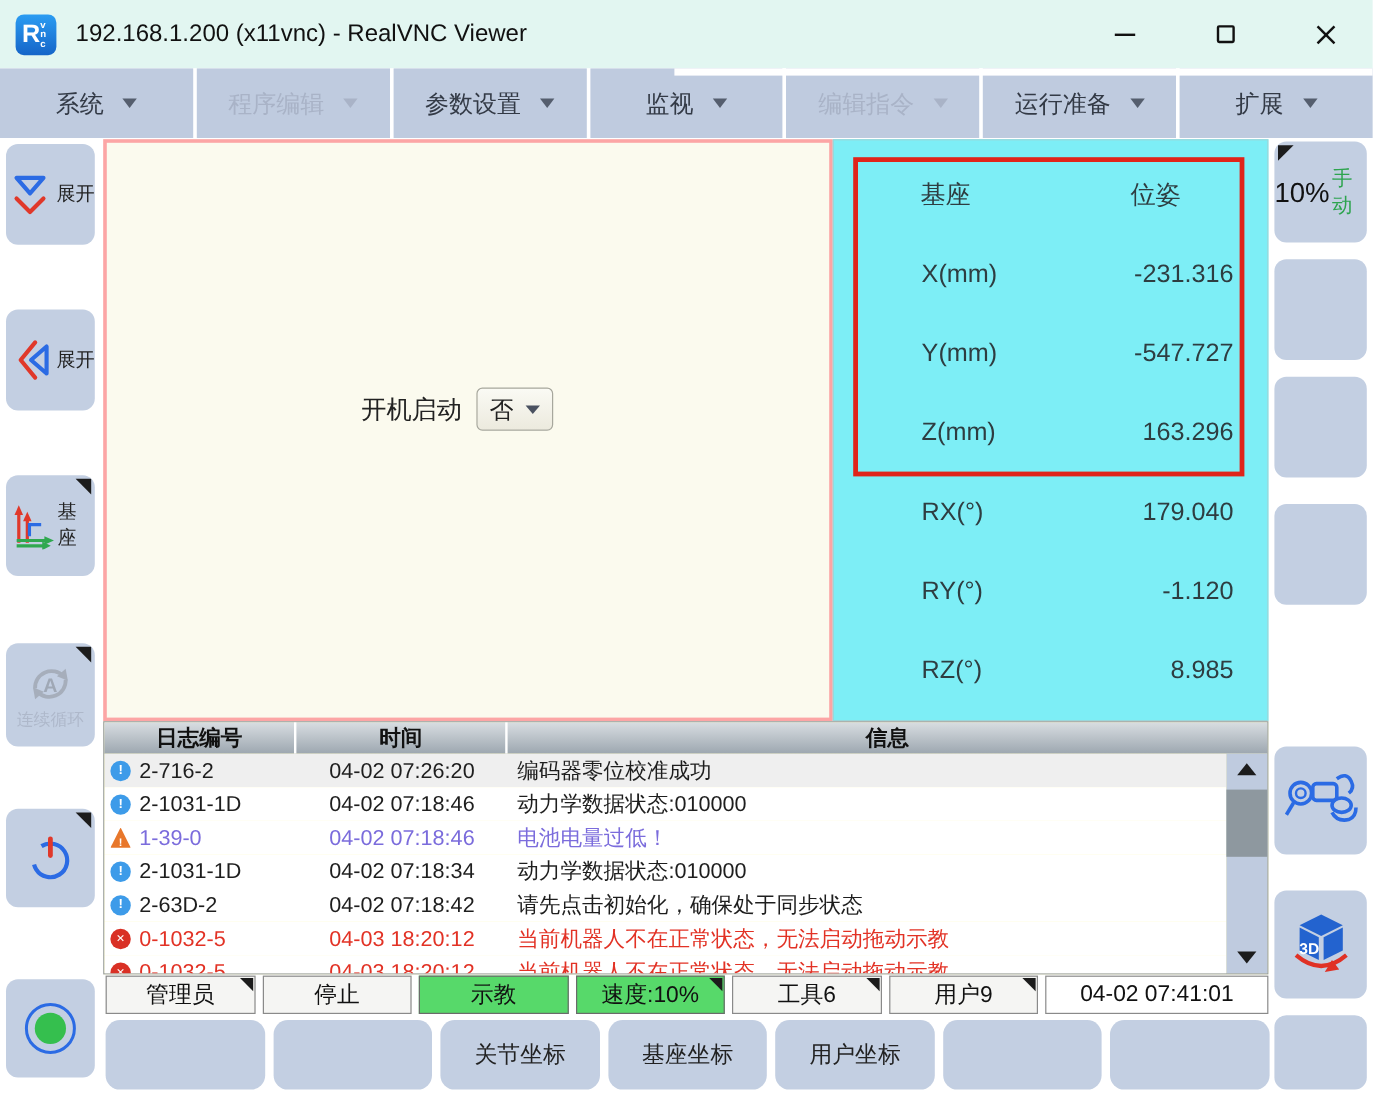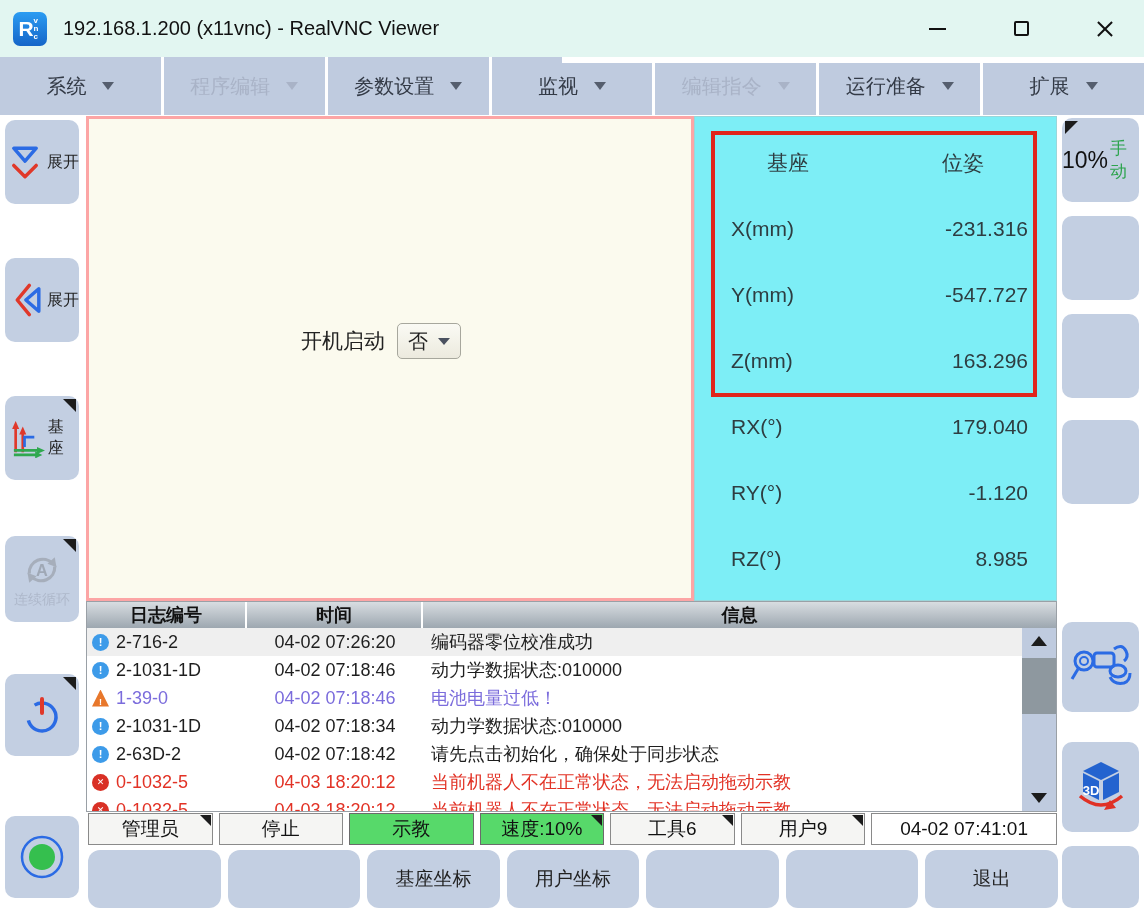--- a/index.html
+++ b/index.html
@@ -62,21 +62,21 @@
     border-top:7px solid #4a5160; }
 
   
   .pose-panel { position:absolute; left:694px; top:116px; width:363px; height:485px;
     background:#7deef6; border:1px solid #9ad6da; }
   .pose-head { display:flex; margin-top:26px; height:40px; line-height:40px; font-size:21px; color:#2e3d41; }
   .pose-head .f { padding-left:72px; width:185px; }
   .pose-head .t { flex:1; text-align:right; padding-right:72px; }
   .pose-rows { margin-top:13px; }
   .pose-row { height:66px; display:flex; align-items:center; font-size:21px; color:#2e3d41; }
-  .pose-row .pl { padding-left:36px; width:198px; }
+  .pose-row .pl { padding-left:36px; width:198px;margin-left:37px; }
   .pose-row .pv { flex:1; text-align:right; padding-right:28px; }
   .red-box { position:absolute; left:16px; top:14px; width:326px; height:266px;
     border:4px solid #e0241a; pointer-events:none; }
 
   
   .log { position:absolute; left:86px; top:601px; width:971px; height:211px;
     border:1px solid #9aa0a6; background:#fef9c3; }
   .log-head { display:flex; height:26px; background:linear-gradient(180deg,#d8dde1,#9da7b0);
     font-size:18px; font-weight:bold; color:#111; }
   .log-head .hc { border-right:2px solid #fff; display:flex; align-items:center; justify-content:center; }
@@ -415,18 +415,18 @@
     <span class="notch"></span>
   </div>
   <div class="st time">
     <span>04-02 07:41:01</span>
   </div>
 </div>
 
 <div class="bottombar">
   <div class="bb"></div>
   <div class="bb"></div>
+  <div class="bb">关节坐标</div>
   <div class="bb">基座坐标</div>
   <div class="bb">用户坐标</div>
   <div class="bb"></div>
   <div class="bb"></div>
-  <div class="bb">退出</div>
 </div>
 
 </body></html>

